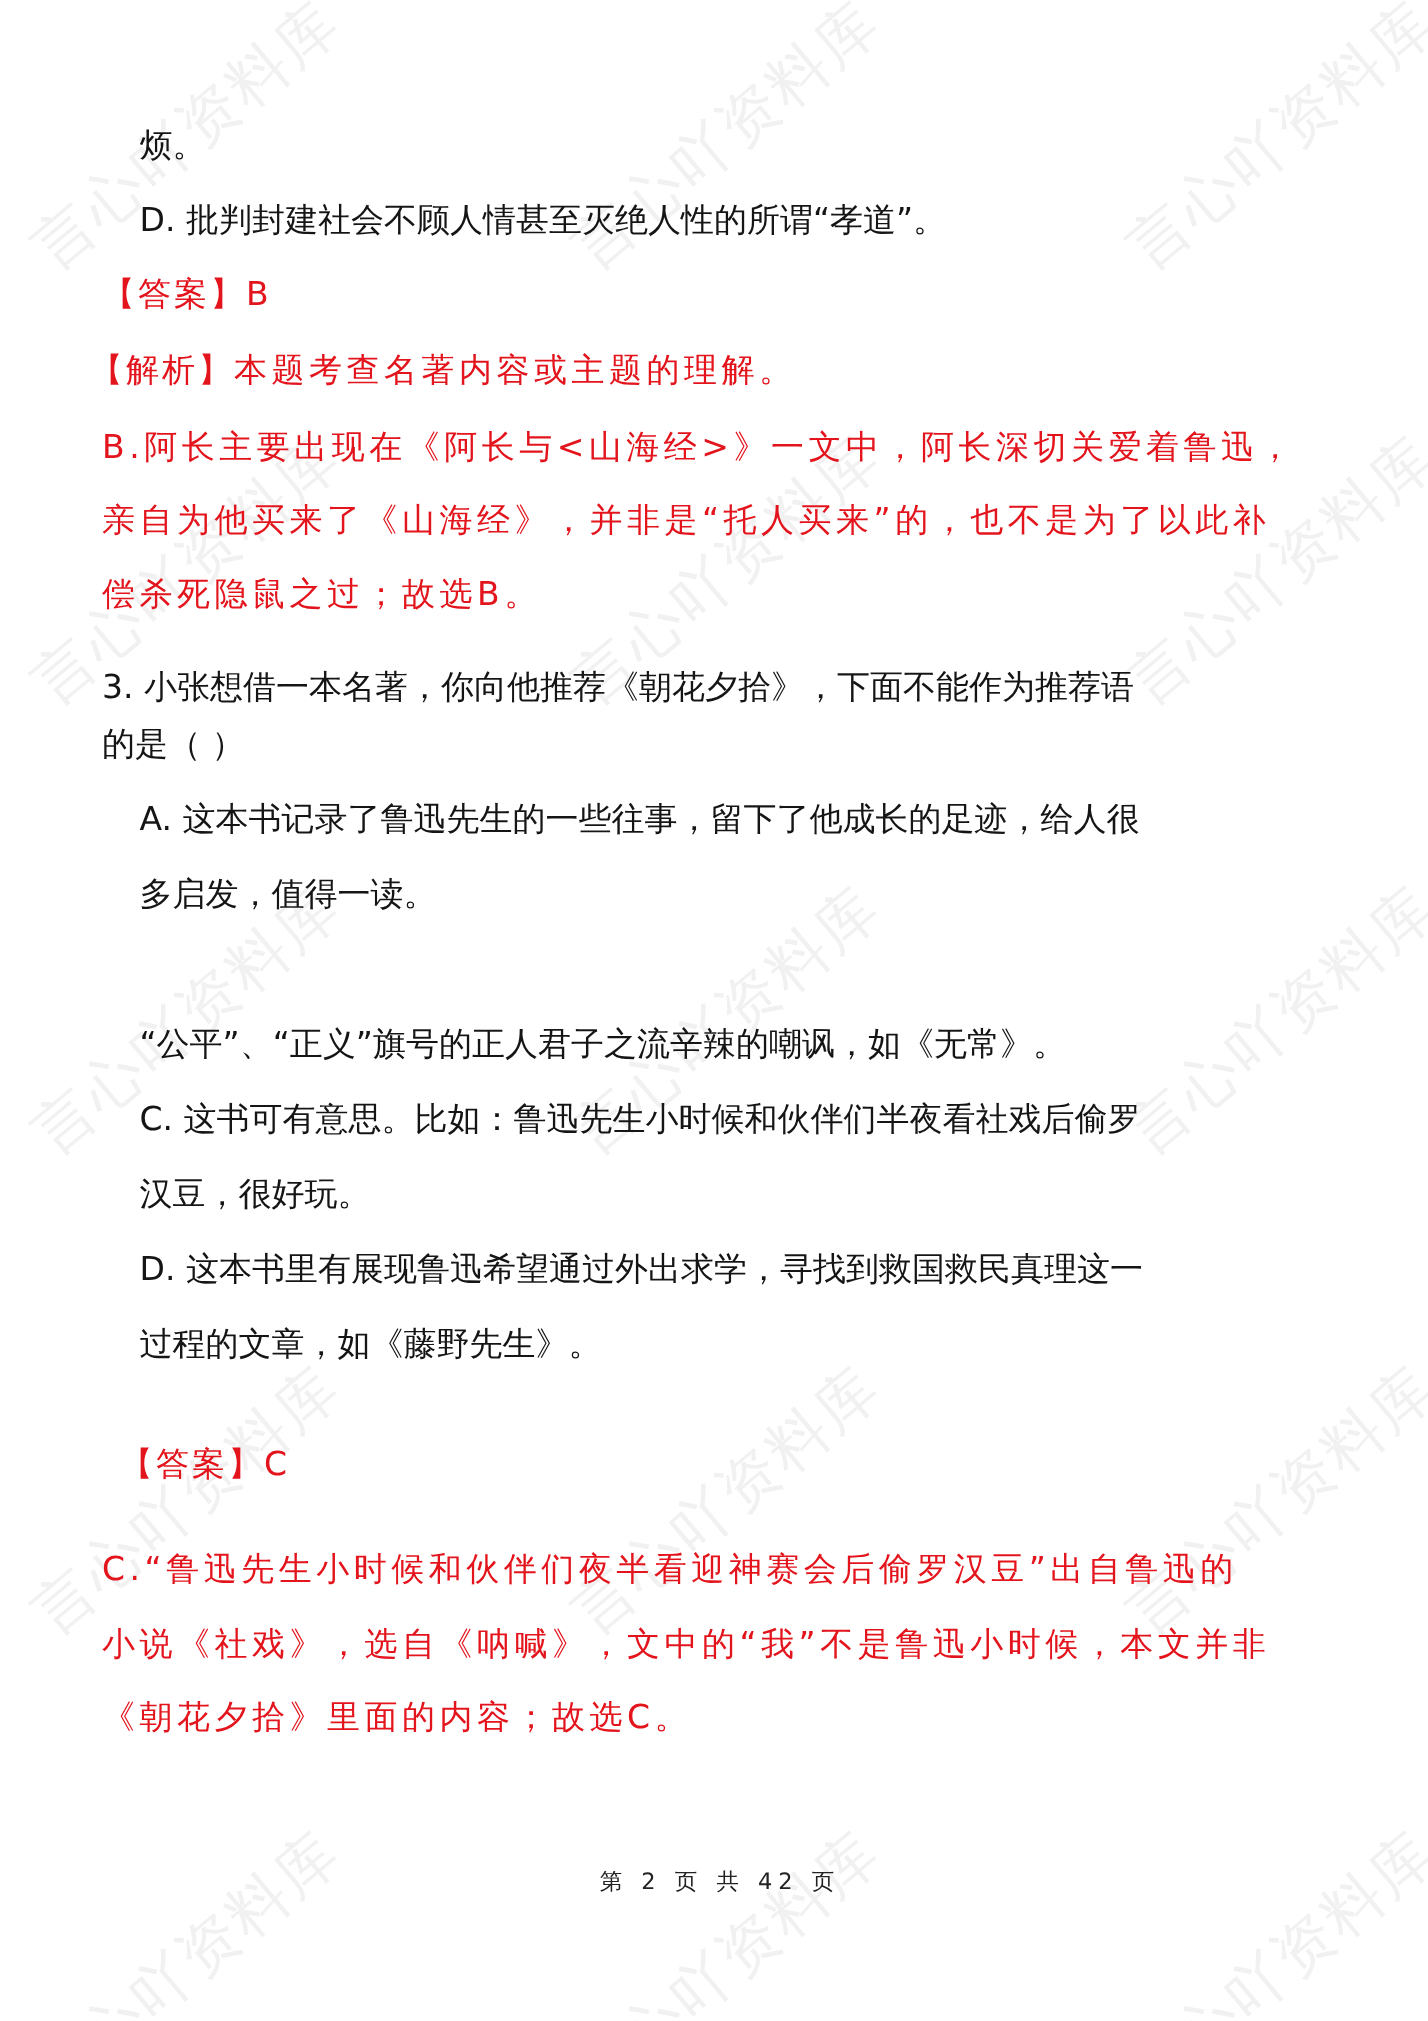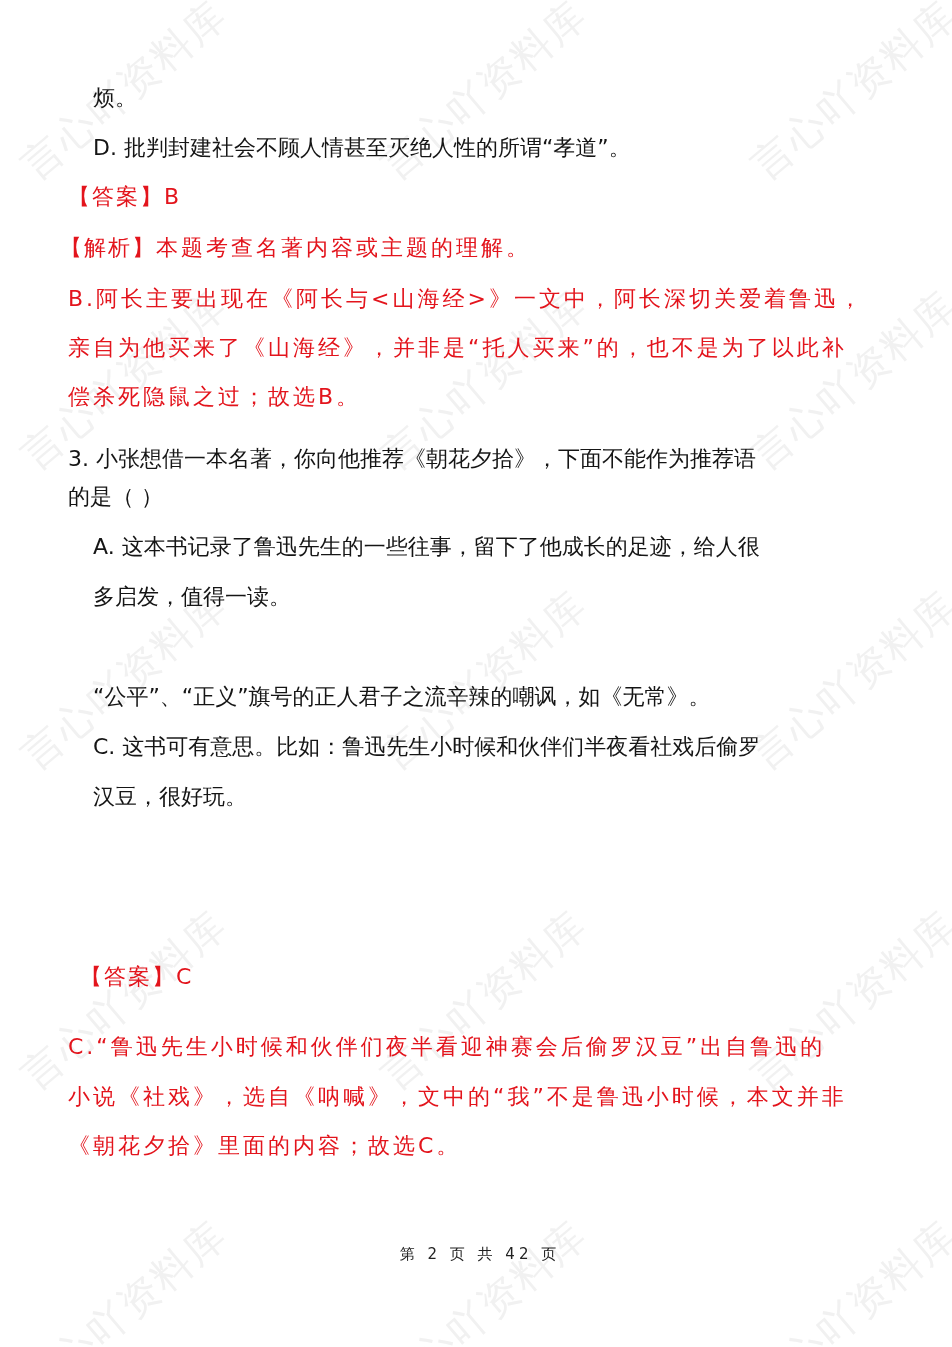--- a/index.html
+++ b/index.html
@@ -106,20 +106,22 @@
   <div class="line black" style="top:483px; left:68px;">的是（          ）</div>
 
   <div class="line black" style="top:533px; left:93px;">A.  这本书记录了鲁迅先生的一些往事，留下了他成长的足迹，给人很</div>
   <div class="line black" style="top:583px; left:93px;">多启发，值得一读。</div>
 
   <div class="line black" style="top:683px; left:93px;">“公平”、“正义”旗号的正人君子之流辛辣的嘲讽，如《无常》。</div>
 
   <div class="line black" style="top:733px; left:93px;text-align:right;">C.  这书可有意思。比如：鲁迅先生小时候和伙伴们半夜看社戏后偷罗</div>
   <div class="line black" style="top:783px; left:93px;">汉豆，很好玩。</div>
 
+  <div class="line black" style="top:833px; left:93px;">D.  这本书里有展现鲁迅希望通过外出求学，寻找到救国救民真理这一</div>
+  <div class="line black" style="top:883px; left:93px;">过程的文章，如《藤野先生》。</div>
 
   <div class="line" style="top:963px; left:68px;margin-left:12px;">
     <span class="label">【答案】</span><span class="red">C</span>
   </div>
 
   <div class="line red" style="top:1033px; left:68px;">C.“鲁迅先生小时候和伙伴们夜半看迎神赛会后偷罗汉豆”出自鲁迅的</div>
   <div class="line red" style="top:1083px; left:68px;">小说《社戏》，选自《呐喊》，文中的“我”不是鲁迅小时候，本文并非</div>
   <div class="line red" style="top:1132px; left:68px;">《朝花夕拾》里面的内容；故选C。</div>
 
 

